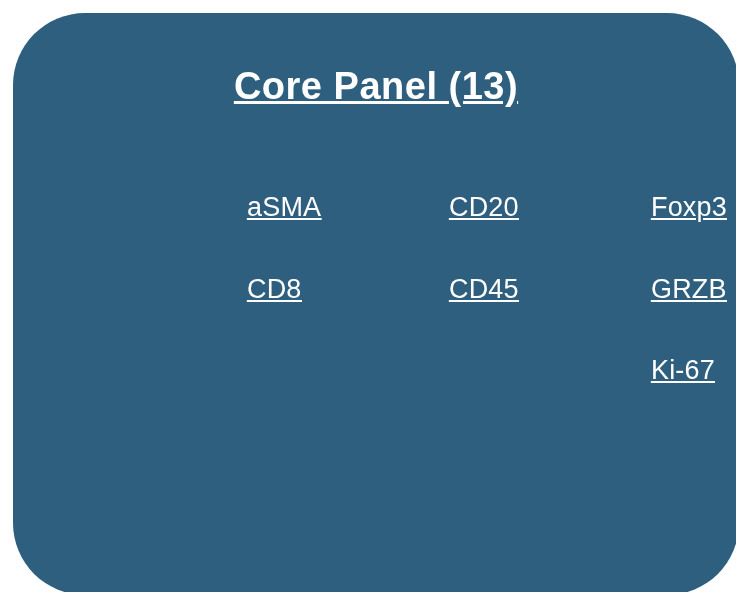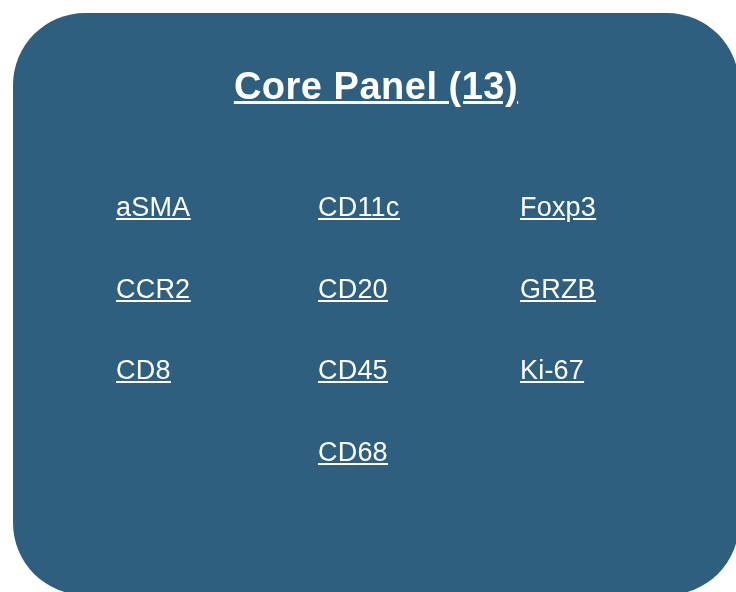--- a/index.html
+++ b/index.html
@@ -32,20 +32,21 @@
     text-align: center;
     font-size: 38px;
     line-height: 38px;
     font-weight: 700;
     letter-spacing: 0.5px;
   }
   .grid {
     display: flex;
     margin-left: 95px;
     margin-top: 58px;
+    justify-content: flex-end;
   }
   .col {
     display: flex;
     flex-direction: column;
     width: 194px;
   }
   .col:last-child { width: auto; }
   .item {
     height: 73.5px;
     display: flex;
@@ -57,28 +58,25 @@
 </style>
 </head>
 <body>
 
 <div class="card">
   <div class="title">Core Panel (13)</div>
 
   <div class="grid">
     <div class="col">
       <div class="item">aSMA</div>
-      <div class="item">CCR2</div>
       <div class="item">CD8</div>
     </div>
     <div class="col">
-      <div class="item">CD11c</div>
       <div class="item">CD20</div>
       <div class="item">CD45</div>
-      <div class="item">CD68</div>
     </div>
     <div class="col">
       <div class="item">Foxp3</div>
       <div class="item">GRZB</div>
       <div class="item">Ki-67</div>
     </div>
   </div>
 </div>
 
 </body></html>

